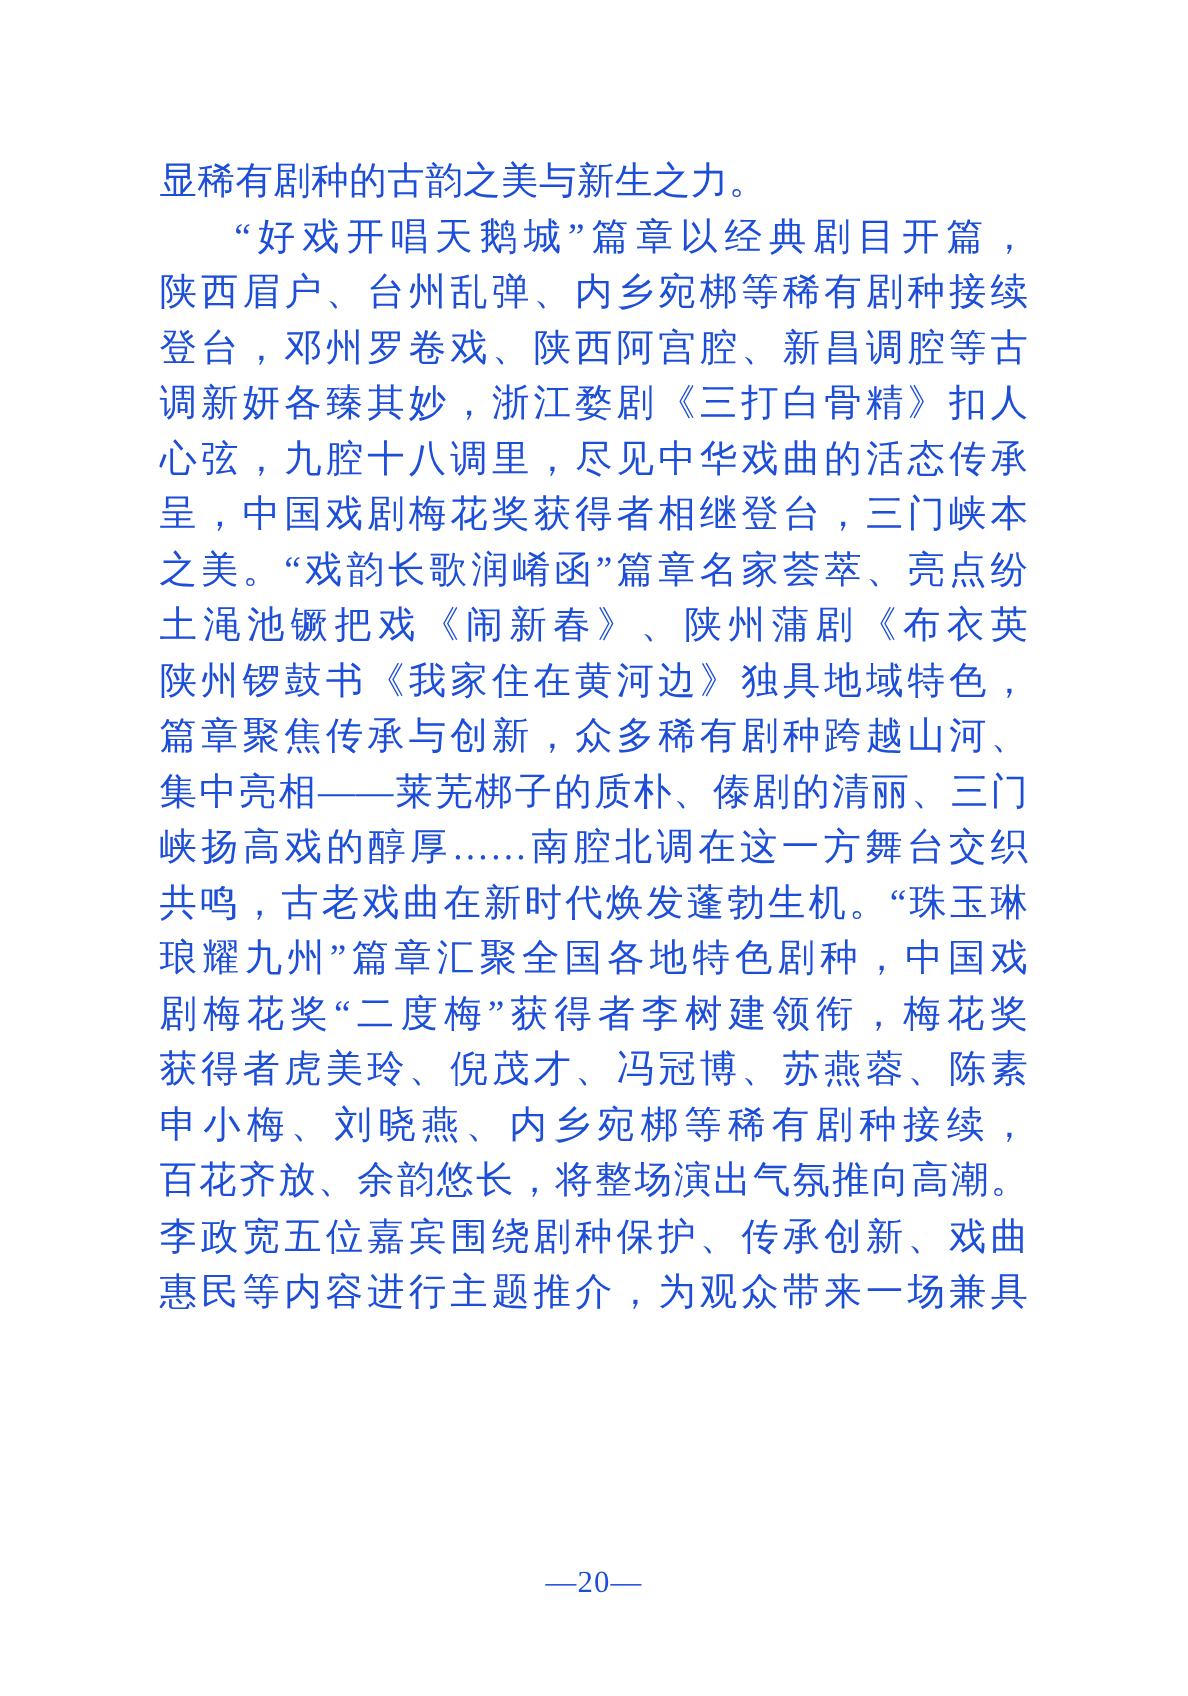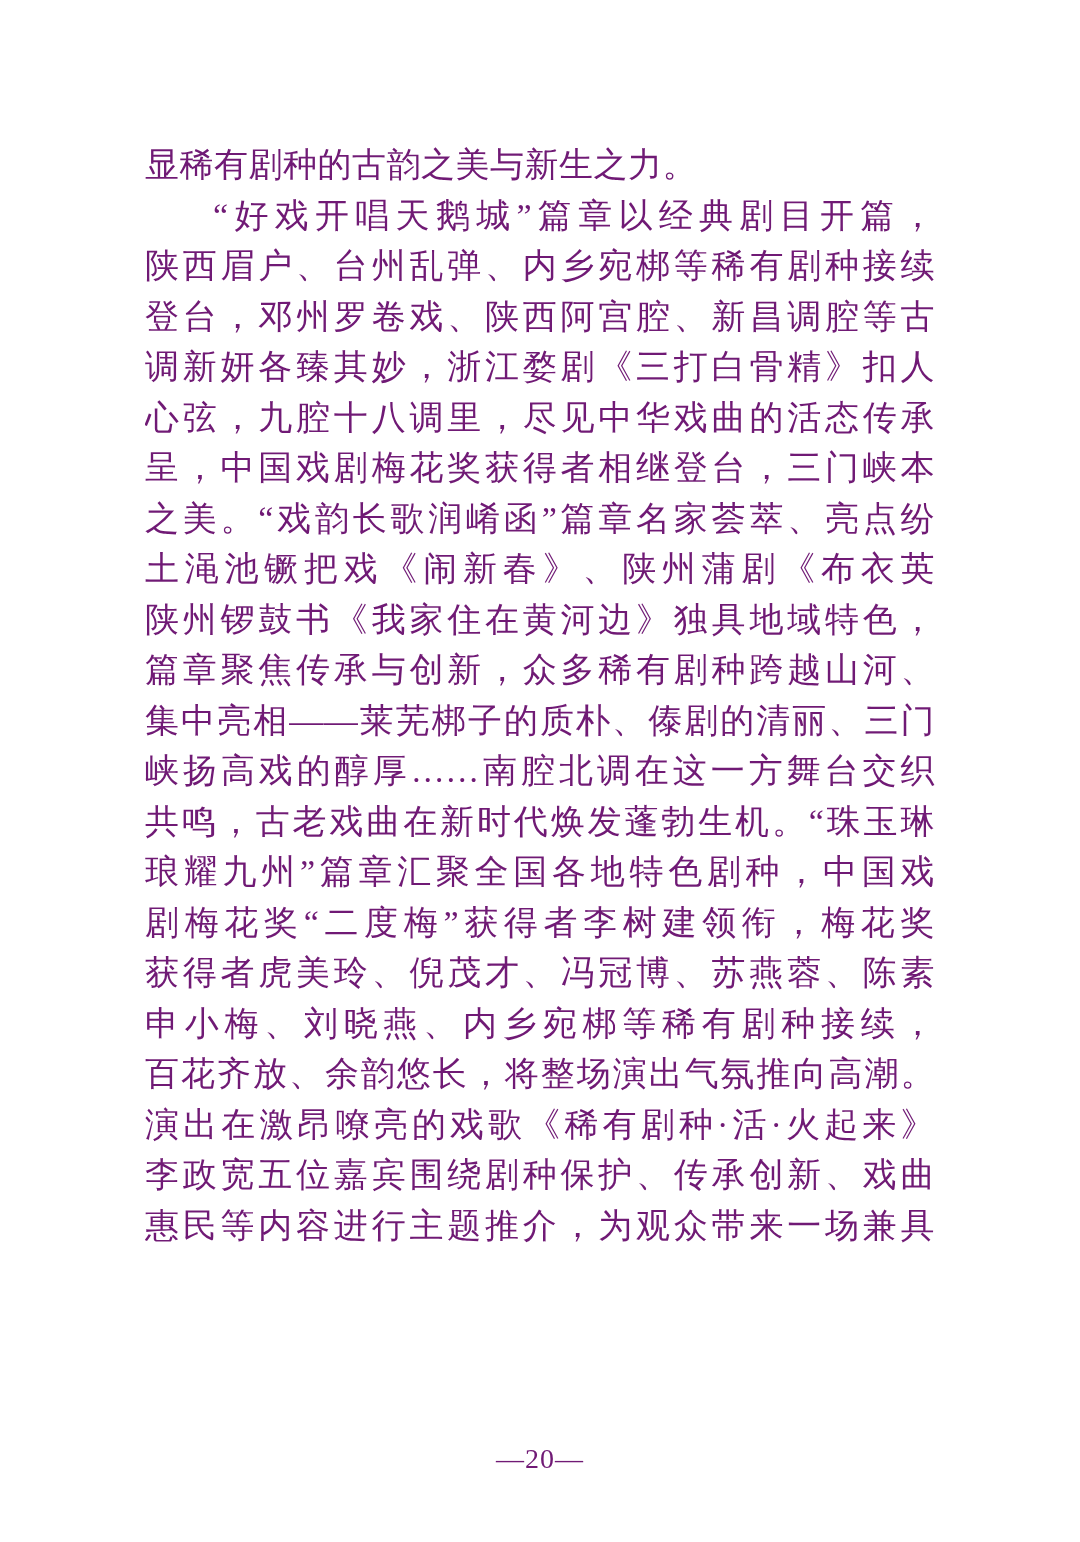--- a/index.html
+++ b/index.html
@@ -40,27 +40,26 @@
   }
   .page-number {
     position: absolute;
     top: 1422px;
     left: 0;
     width: 100%;
     text-align: center;
     font-size: 28px;
     line-height: 34px;
     letter-spacing: 1px;
-    margin-top: 20px;
   }
 </style>
 </head>
 <body>
 
-<div class="page" style="background: rgb(255, 255, 255); color: #701a75;">
+<div class="page" style="background: rgb(255, 255, 255); color: #1d4ed8;">
 
   <div class="body-text">
 
     <div>
       <div class="line">显稀有剧种的古韵之美与新生之力。</div>
     </div>
 
     <div>
       <div class="line fill indent">“好戏开唱天鹅城”篇章以经典剧目开篇，</div>
       <div class="line fill">陕西眉户、台州乱弹、内乡宛梆等稀有剧种接续</div>
@@ -73,21 +72,20 @@
       <div class="line fill">陕州锣鼓书《我家住在黄河边》独具地域特色，</div>
       <div class="line fill">篇章聚焦传承与创新，众多稀有剧种跨越山河、</div>
       <div class="line fill">集中亮相——莱芜梆子的质朴、傣剧的清丽、三门</div>
       <div class="line fill">峡扬高戏的醇厚……南腔北调在这一方舞台交织</div>
       <div class="line fill">共鸣，古老戏曲在新时代焕发蓬勃生机。“珠玉琳</div>
       <div class="line fill">琅耀九州”篇章汇聚全国各地特色剧种，中国戏</div>
       <div class="line fill">剧梅花奖“二度梅”获得者李树建领衔，梅花奖</div>
       <div class="line fill">获得者虎美玲、倪茂才、冯冠博、苏燕蓉、陈素琴、</div>
       <div class="line fill">申小梅、刘晓燕、内乡宛梆等稀有剧种接续，</div>
       <div class="line fill">百花齐放、余韵悠长，将整场演出气氛推向高潮。</div>
-      <div class="line fill">演出在激昂嘹亮的戏歌《稀有剧种·活·火起来》</div>
     </div>
 
     <div>
       <div class="line fill">李政宽五位嘉宾围绕剧种保护、传承创新、戏曲</div>
       <div class="line fill">惠民等内容进行主题推介，为观众带来一场兼具</div>
     </div>
 
   </div>
 
   <div class="page-number">—20—</div>

